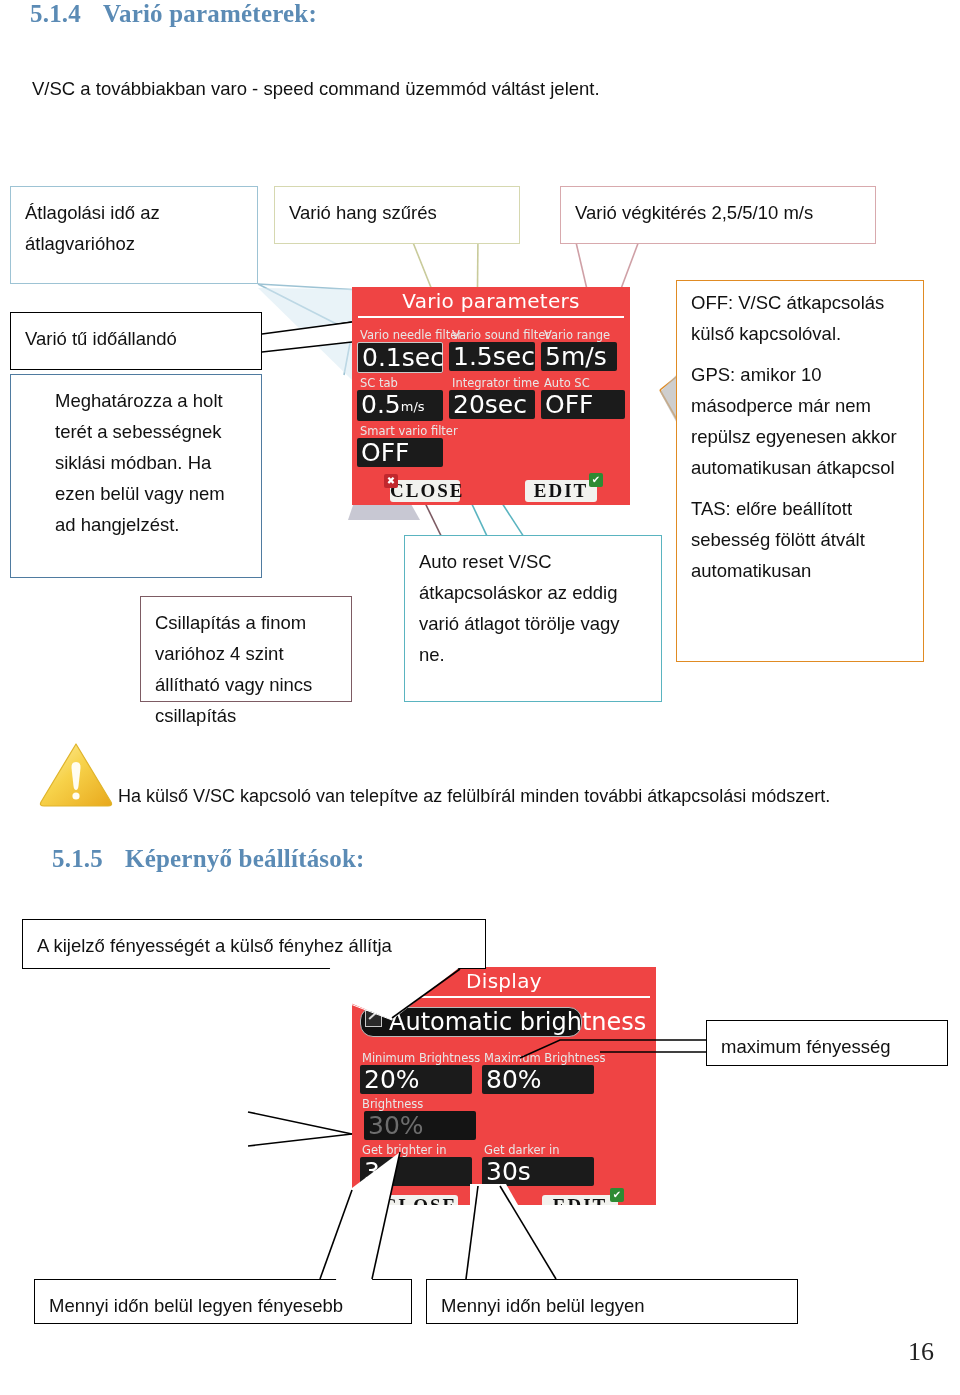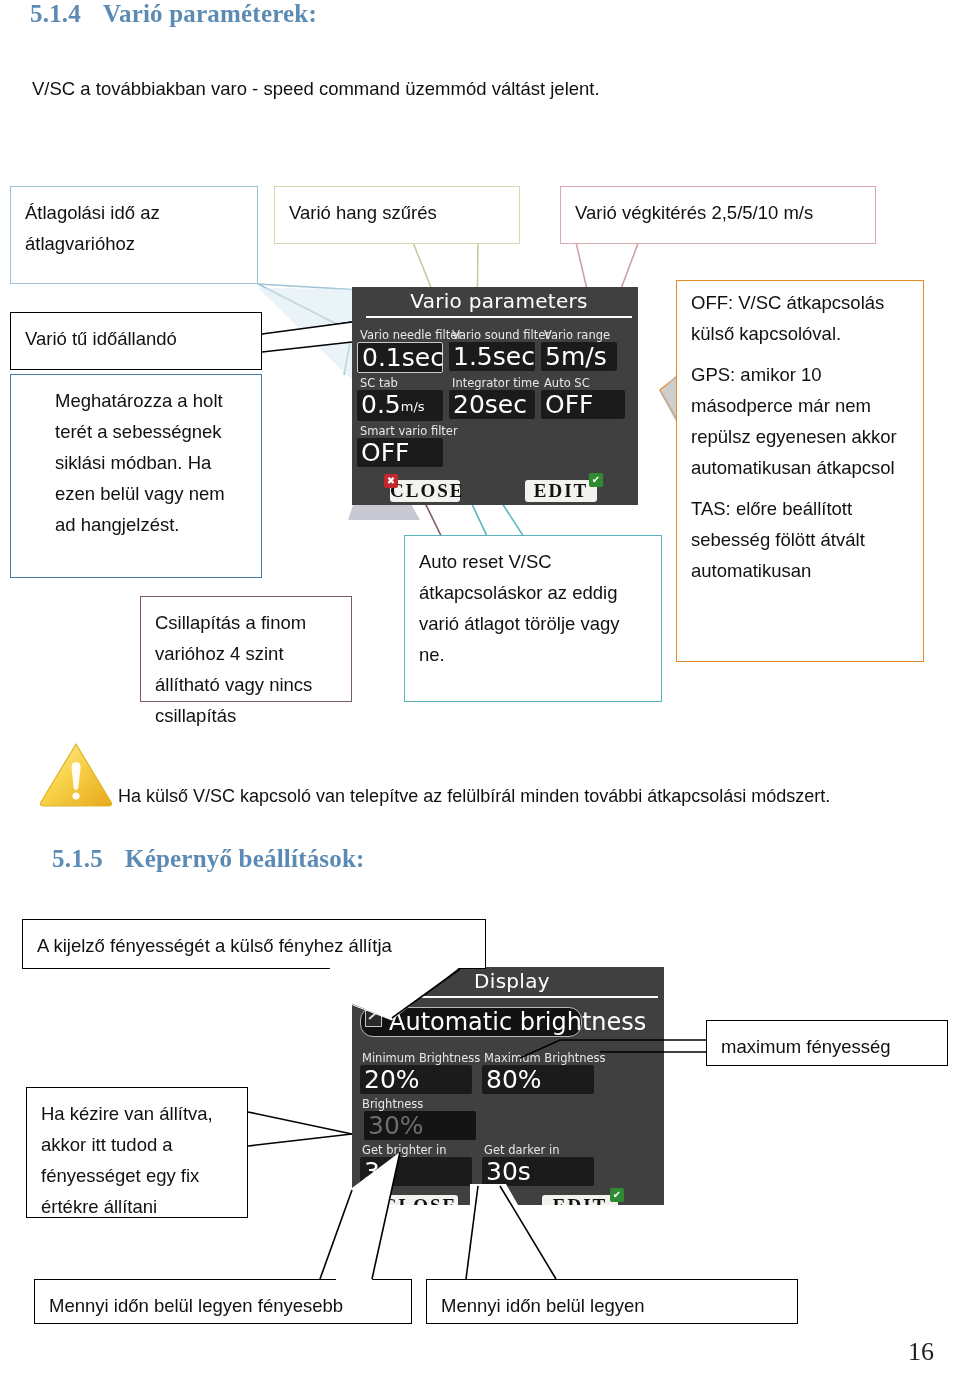--- a/index.html
+++ b/index.html
@@ -64,26 +64,25 @@
   .callout.plum   { border-color: #7d5b63; }
   .callout.black  { border-color: #000000; }
 
   
   svg.leaders { position: absolute; left: 0; top: 0; width: 960px; height: 1395px; z-index: 4; pointer-events: none; }
   svg.leaders-front { z-index: 8; }
 
   
   .screen {
     position: absolute;
-    background: #404040;
+    background: #ef4444;
     z-index: 5;
     font-family: "DejaVu Sans", sans-serif;
     color: #ffffff;
     overflow: hidden;
-    padding-left: 8px;
   }
   .scr-title {
     text-align: center;
     font-size: 20px;
     letter-spacing: 0.3px;
     padding-top: 2px;
     color: #ffffff;
   }
   .scr-rule {
     height: 1.5px;
@@ -309,23 +308,20 @@
   </div>
 
   <div class="callout black" style="left:22px; top:919px; width:464px; height:50px;">
     <span>A kijelző fényességét a külső fényhez állítja</span>
   </div>
 
   <div class="callout black" style="left:706px; top:1020px; width:242px; height:46px;">
     <span>maximum fényesség</span>
   </div>
 
-  <div class="callout black" style="left:26px; top:1087px; width:222px; height:131px;">
-    <span>Ha kézire van állítva, akkor itt tudod a fényességet egy fix értékre állítani</span>
-  </div>
 
   <div class="callout black" style="left:34px; top:1279px; width:378px; height:45px;">
     <span>Mennyi időn belül legyen fényesebb</span>
   </div>
 
   <div class="callout black" style="left:426px; top:1279px; width:372px; height:45px;">
     <span>Mennyi időn belül legyen</span>
   </div>
 
   <div class="screen" style="left:352px; top:967px; width:304px; height:238px;">

